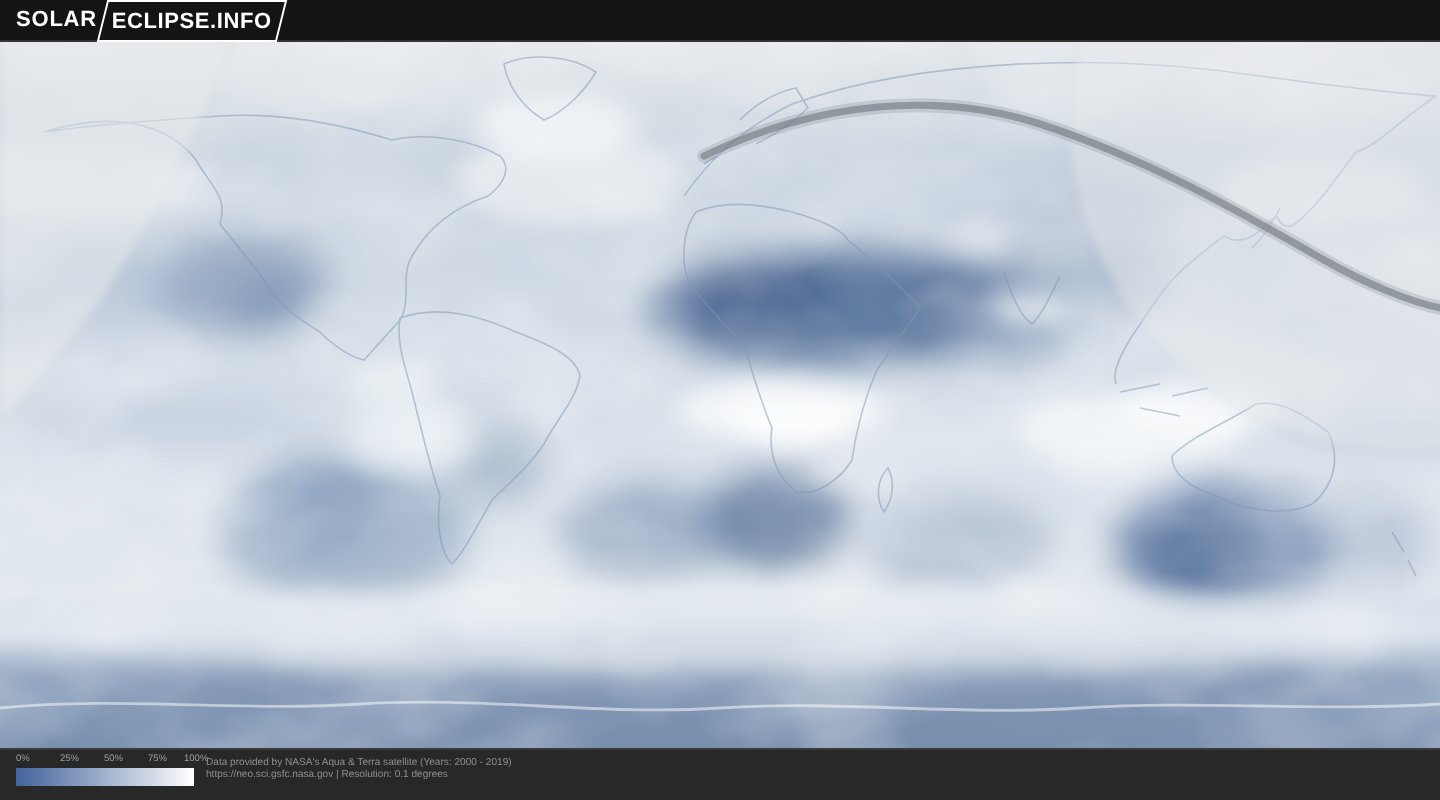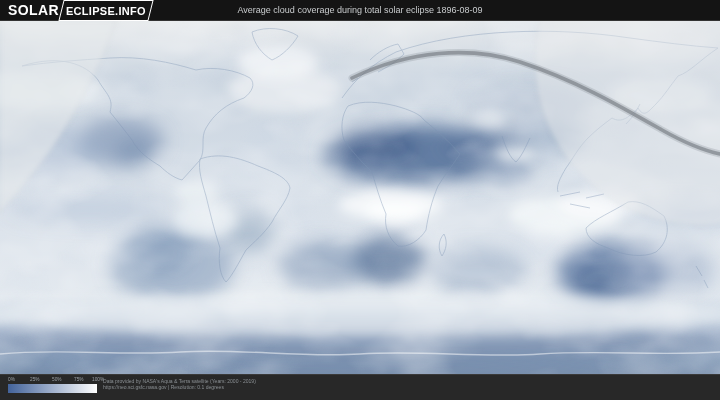--- a/index.html
+++ b/index.html
@@ -3,21 +3,21 @@
 <meta charset="utf-8">
 <style>
   html,body{margin:0;padding:0;background:#111;}
   .stage{position:relative;width:720px;height:400px;overflow:hidden;
          font-family:"Liberation Sans",sans-serif;background:#cfd9e3;}
 
   
   .topbar{position:absolute;left:0;top:0;width:720px;height:20px;background:#141414;
           border-bottom:1px solid #333;z-index:5;display:flex;align-items:center;}
   .logo{display:flex;align-items:center;margin-left:8px;cursor:pointer;}
-  .logo-primary{color:#fff;font-weight:bold;font-size:14px;letter-spacing:.4px;}
+  .logo-primary{color:#fff;font-weight:bold;font-size:11px;letter-spacing:.4px;}
   .logo-box{margin-left:2px;border:1.5px solid #fff;padding:0 4px 1px 4px;
             transform:skewX(-14deg);background:#141414;}
   .logo-box span{display:inline-block;transform:skewX(14deg);color:#fff;
                  font-weight:bold;font-size:11px;letter-spacing:.3px;}
   .map-title{position:absolute;left:50%;top:50%;transform:translate(-50%,-50%);
              color:#c9ccce;font-size:9px;white-space:nowrap;}
 
   
   .map{position:absolute;left:0;top:20px;width:720px;height:354px;}
   .map svg{display:block;}
@@ -38,21 +38,20 @@
 
 <div class="stage">
 
   <div class="topbar">
     <div class="logo">
       <span class="logo-primary">SOLAR</span>
       <span class="logo-box">
         <span>ECLIPSE.INFO</span>
       </span>
     </div>
-    <div class="map-title">Average cloud coverage during total solar eclipse 1896-08-09</div>
   </div>
 
   <div class="map">
     <svg width="720" height="354" viewBox="0 0 720 354" preserveAspectRatio="none">
       <defs>
         <linearGradient id="base" x1="0" y1="0" x2="0" y2="1">
           <stop offset="0" stop-color="#e7eaec"></stop>
           <stop offset=".16" stop-color="#ccd6e1"></stop>
           <stop offset=".40" stop-color="#d3dce6"></stop>
           <stop offset=".60" stop-color="#dde4ec"></stop>

